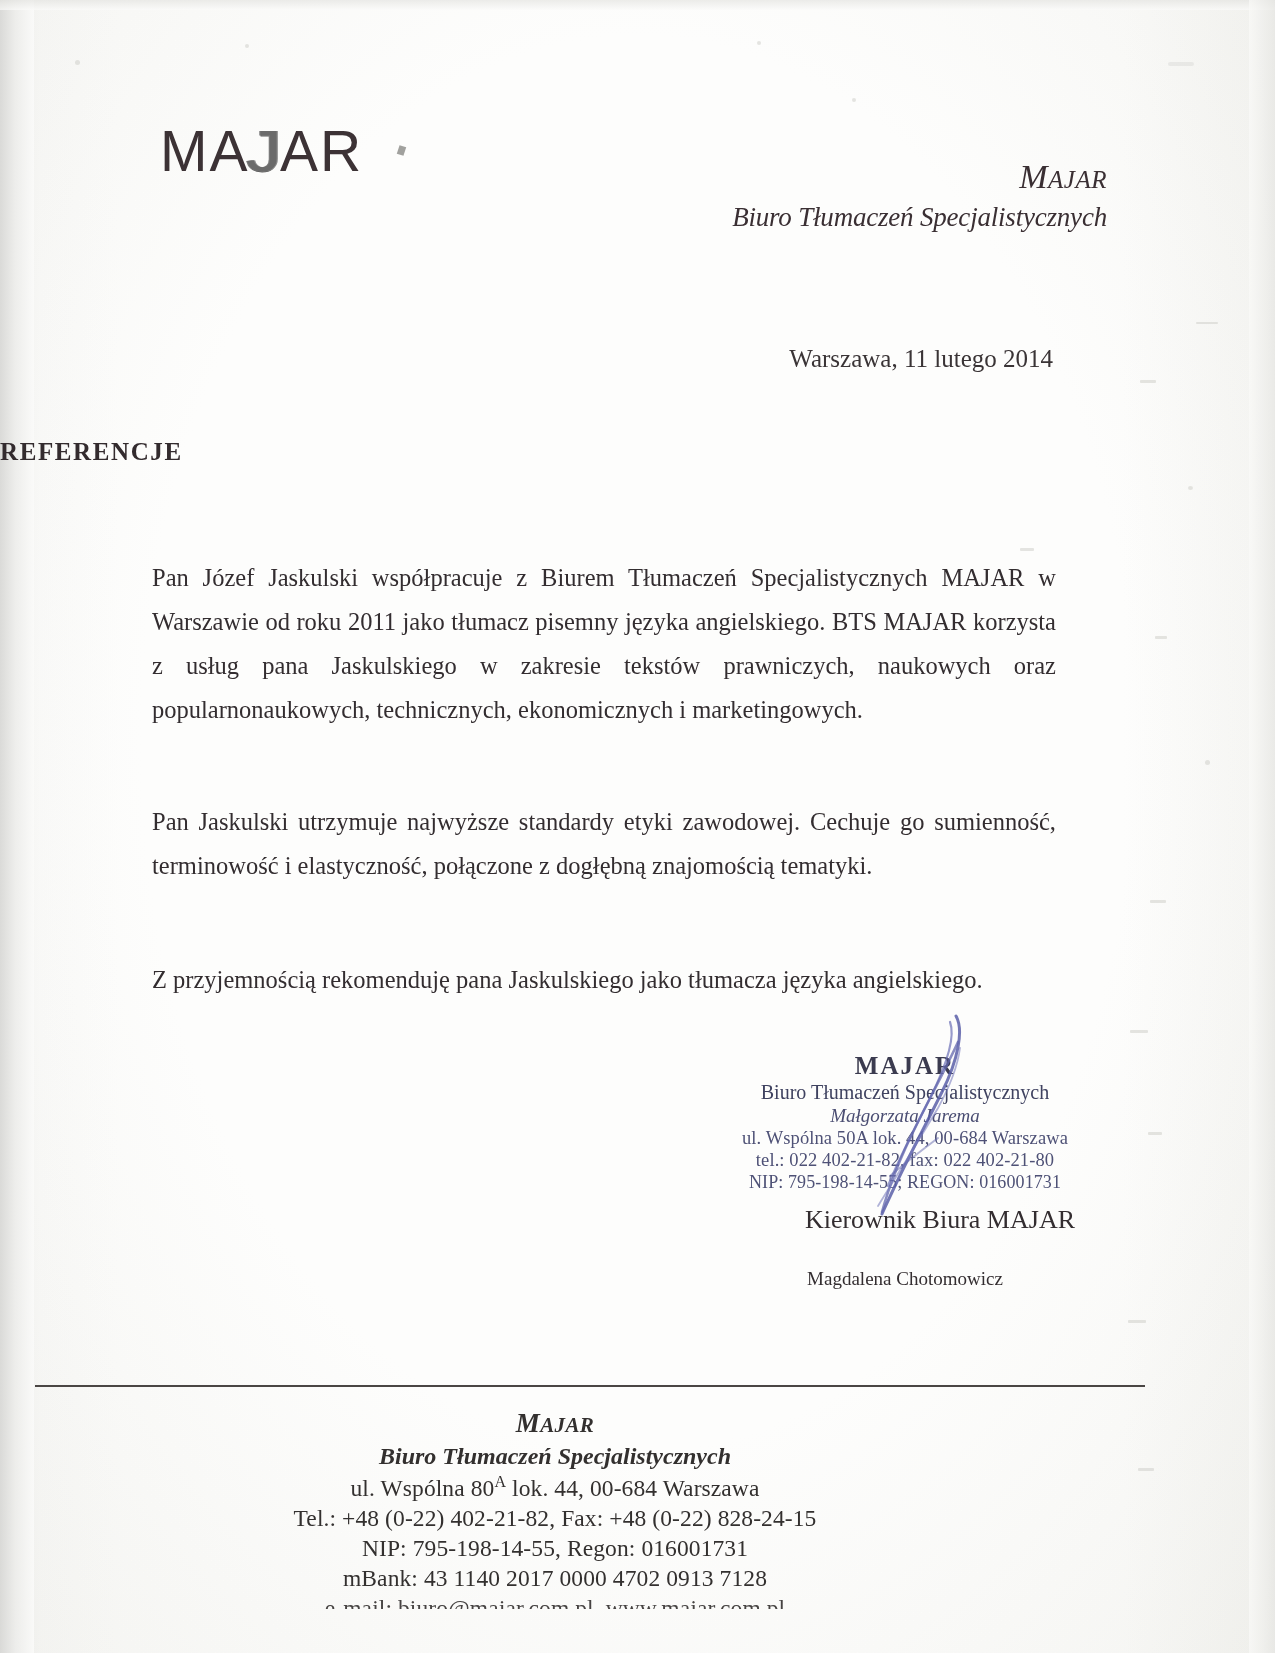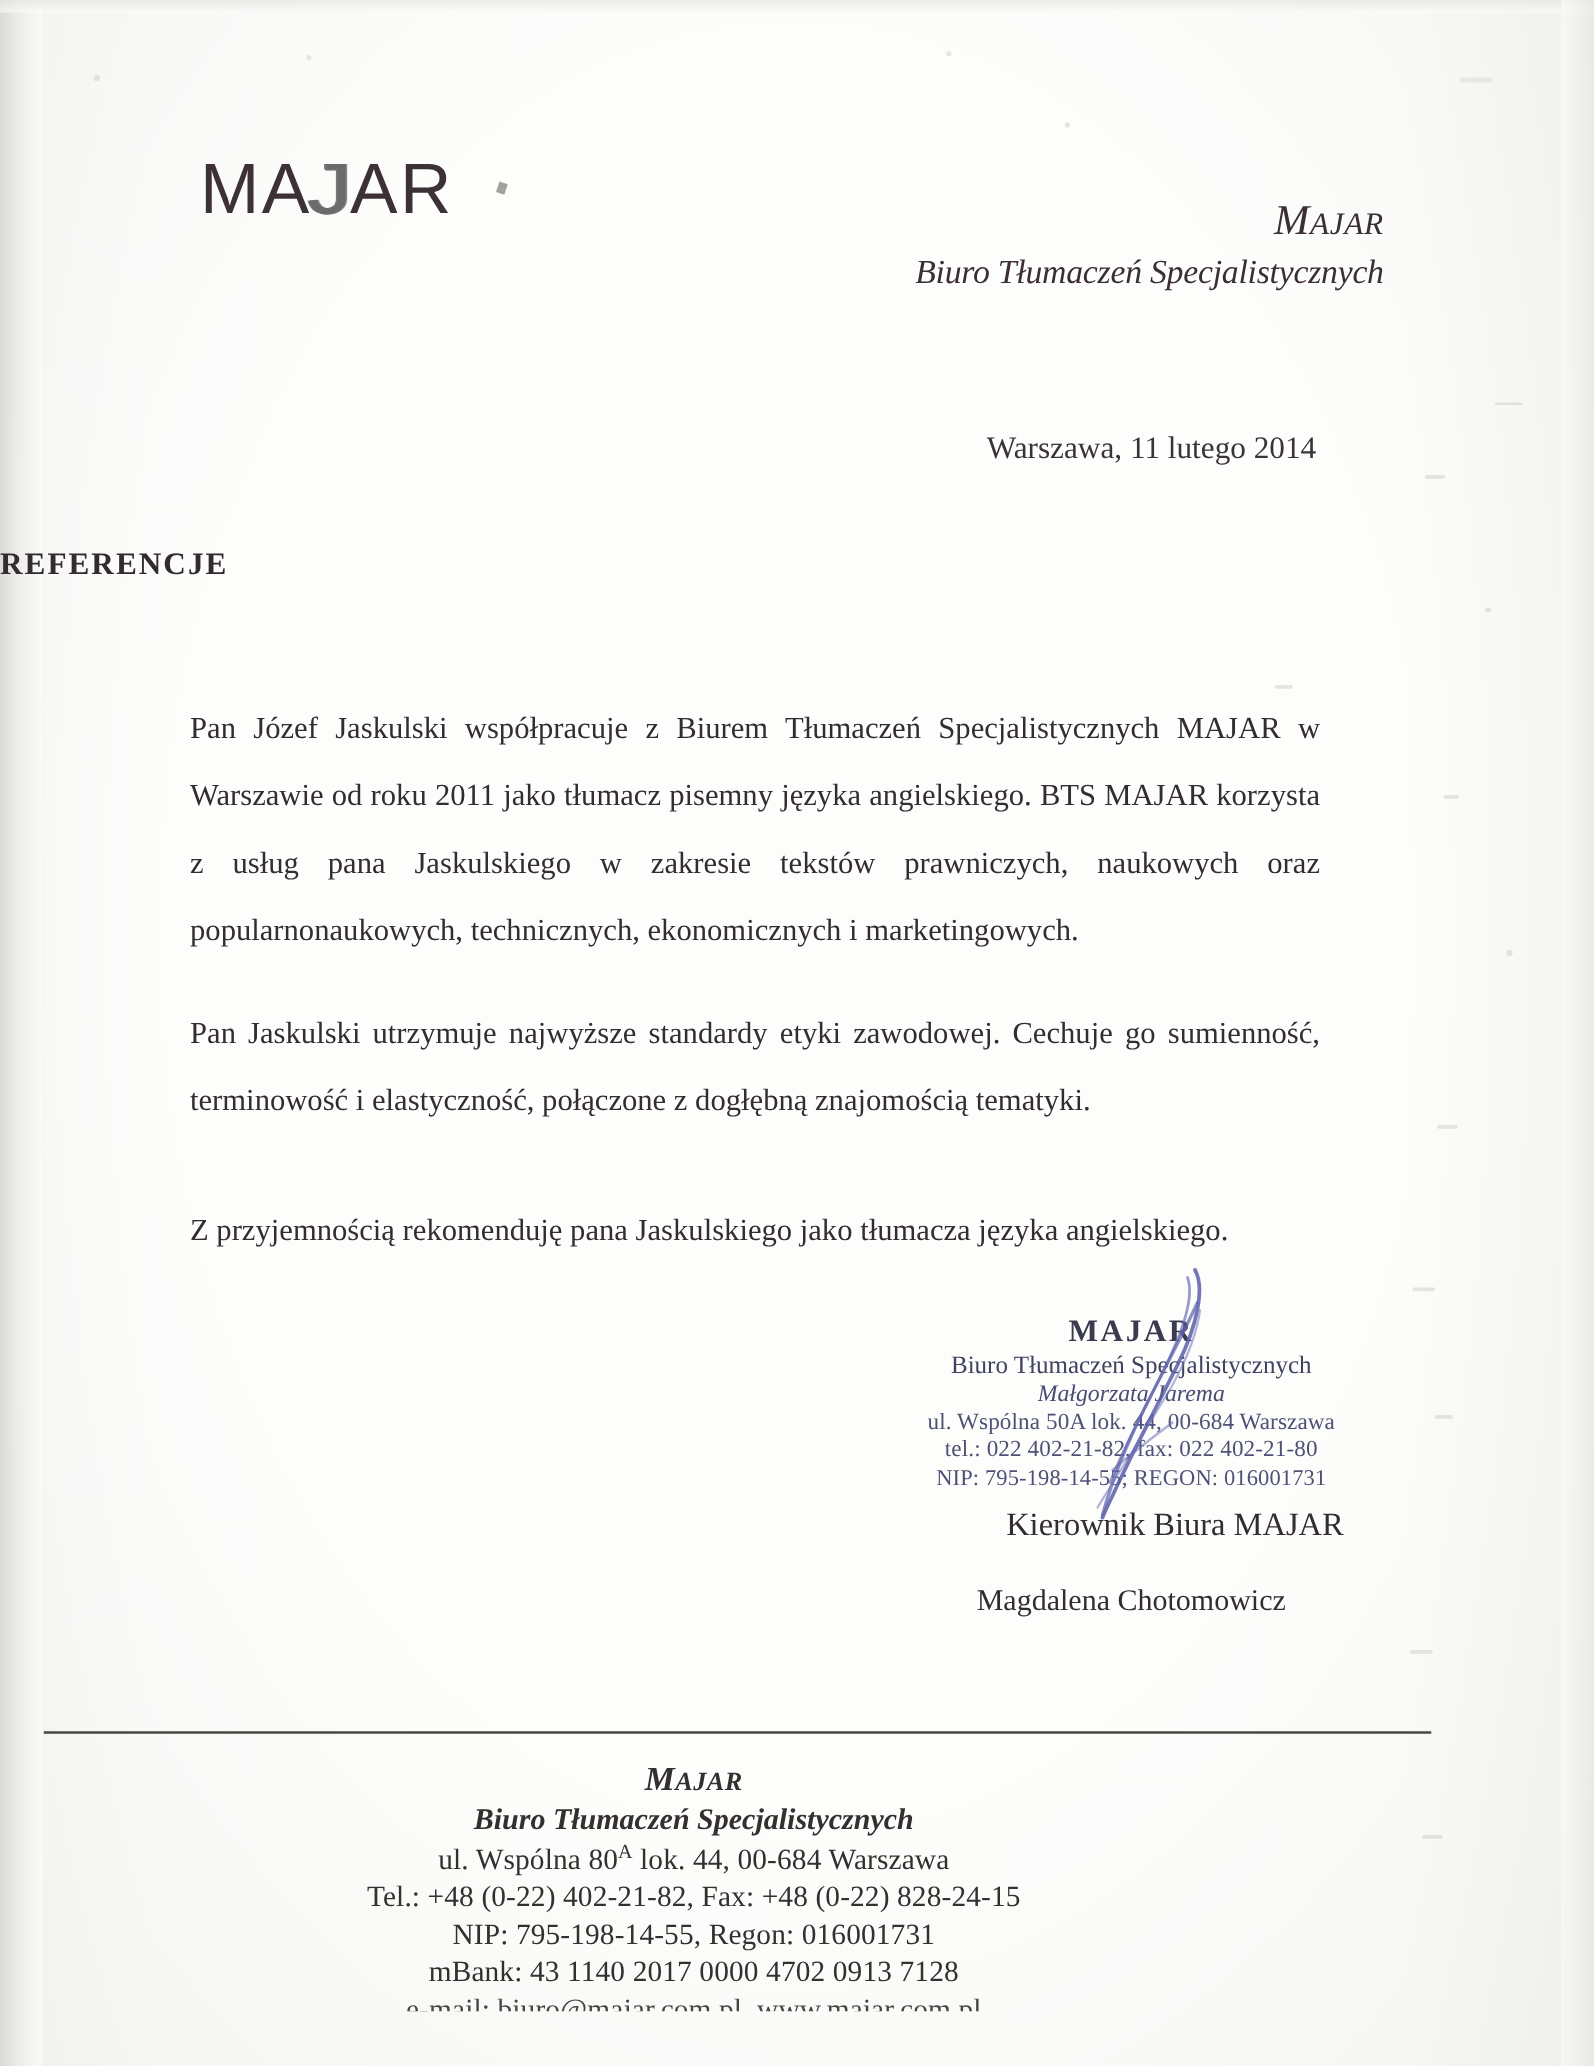--- a/index.html
+++ b/index.html
@@ -134,21 +134,21 @@
     padding-right: 160px;
   }
 
   
   .body-block {
     position: absolute;
     left: 152px;
     width: 904px;
     text-align: justify;
     font-size: 24.5px;
-    line-height: 54px;
+    line-height: 44px;
     color: #332d30;
   }
   .p1 { top: 556px; }
   .p2 { top: 800px; }
   .p3 { top: 958px; text-align: left; }
 
   
   .stamp {
     position: absolute;
     left: 735px;
@@ -200,21 +200,21 @@
     text-align: right;
     font-size: 26px;
     color: #332d30;
   }
   .sign-person {
     position: absolute;
     left: 735px;
     top: 1268px;
     width: 340px;
     text-align: center;
-    font-size: 24px;
+    font-size: 19px;
     color: #332d30;
   }
 
   
   .footer-rule {
     position: absolute;
     left: 35px;
     right: 130px;
     top: 1385px;
     height: 2px;

